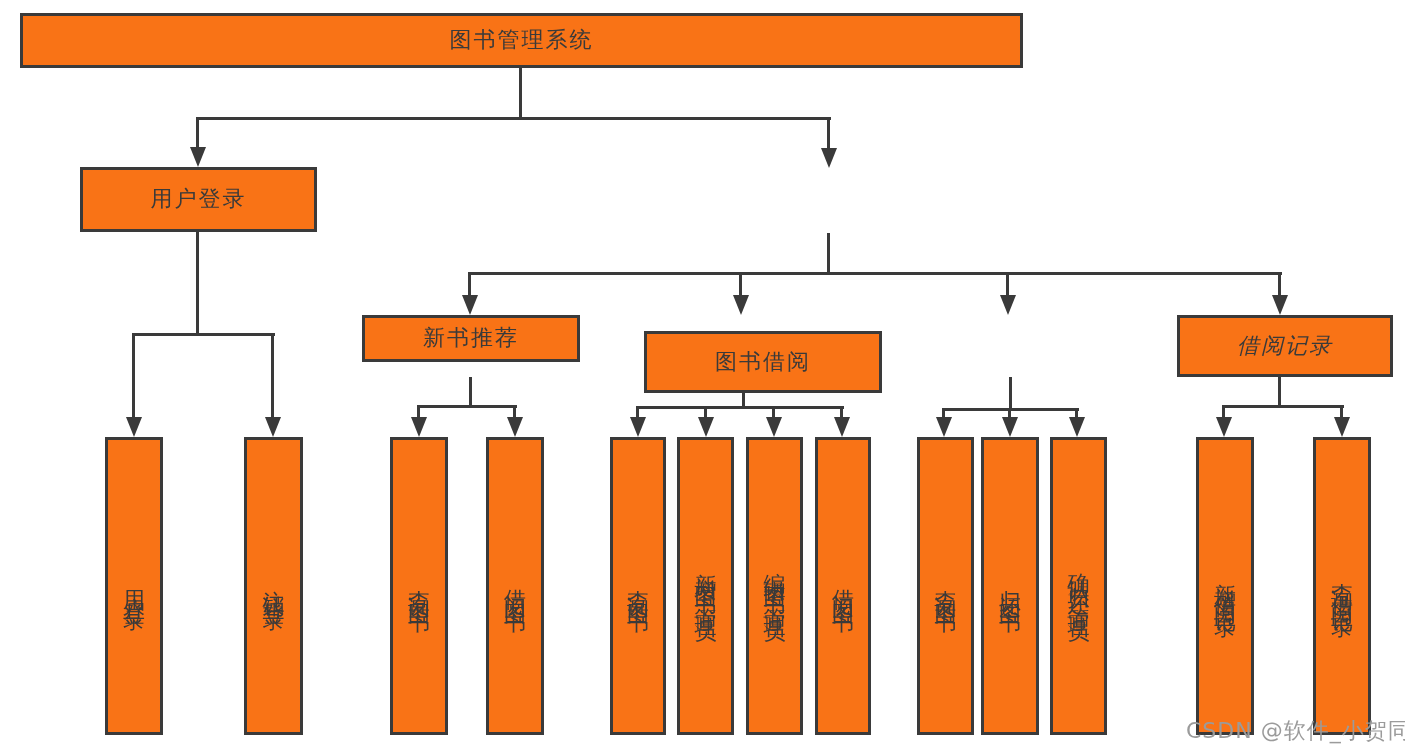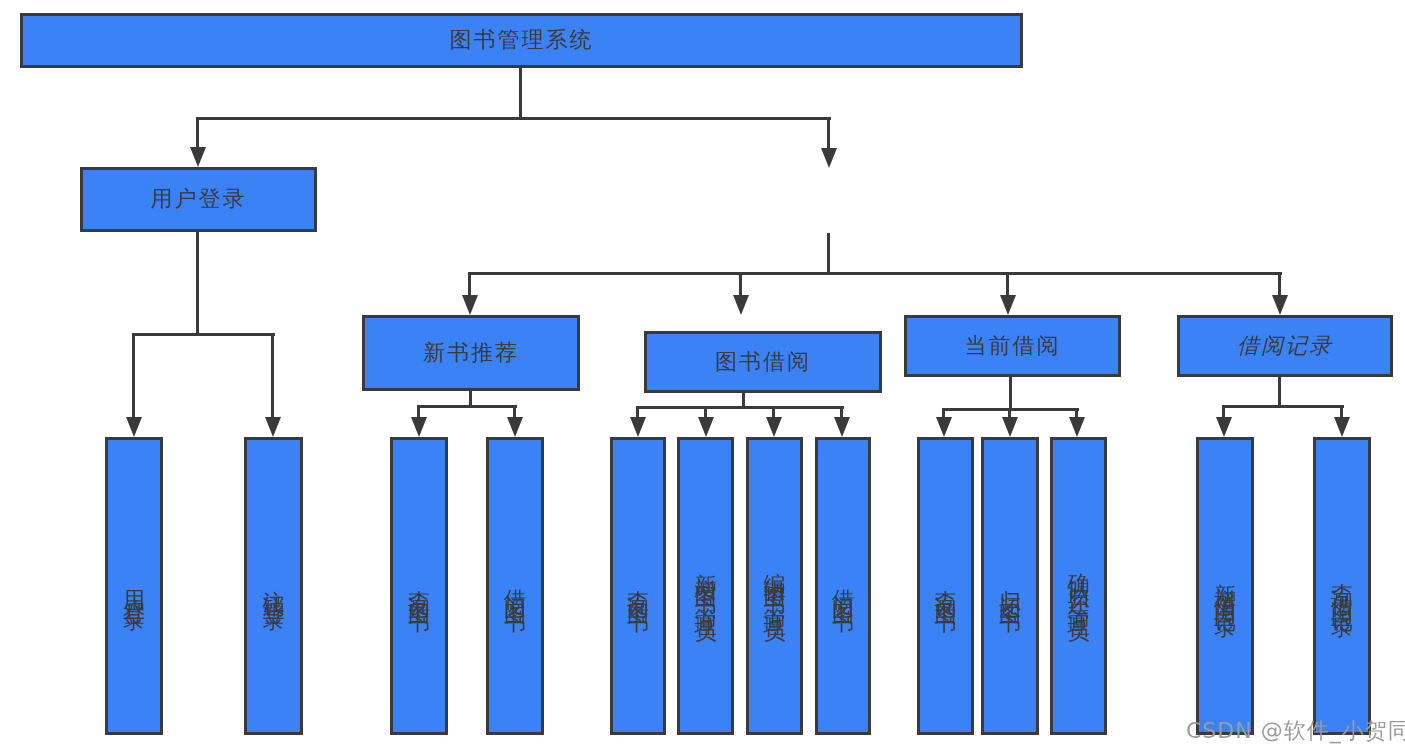--- a/index.html
+++ b/index.html
@@ -4,21 +4,21 @@
 <style>
   html,body{margin:0;padding:0;}
   body{
     width:1405px;height:747px;position:relative;overflow:hidden;
     background:#ffffff;
     font-family:"DejaVu Sans", sans-serif;
   }
   .stage{position:absolute;left:0;top:0;width:1405px;height:747px;}
   .box{
     position:absolute;box-sizing:border-box;
-    background:#3b82f6;border:3px solid #3a3a3a;
+    background:#f97316;border:3px solid #3a3a3a;
     display:flex;align-items:center;justify-content:center;
     font-size:22px;color:#3a3a3a;letter-spacing:2px;
     line-height:1.2;text-align:center;z-index:2;
   }
   .vbox{
     writing-mode:vertical-rl;
     letter-spacing:7px;line-height:1;
   }
   .h{position:absolute;height:3px;background:#3a3a3a;z-index:1;}
   .v{position:absolute;width:3px;background:#3a3a3a;z-index:1;}
@@ -35,25 +35,24 @@
 </head>
 <body>
 
 <div class="stage">
 
   <div class="box" style="left:20px;top:13px;width:1003px;height:55px;">图书管理系统</div>
 
   <div class="box" style="left:80px;top:167px;width:237px;height:65px;">用户登录</div>
 
 
-  <div class="box" style="left:362px;top:315px;width:218px;height:76px;">新书推荐</div>
+  <div class="box" style="left:362px;top:315px;width:218px;height:47px;">新书推荐</div>
 
   <div class="box" style="left:637px;top:331px;width:238px;height:62px;margin-left:7px;">图书借阅</div>
 
-  <div class="box" style="left:904px;top:315px;width:217px;height:62px;">当前借阅</div>
 
   <div class="box" style="left:1177px;top:315px;width:216px;height:62px;font-style:italic;">借阅记录</div>
 
   <div class="box vbox" style="left:105px;top:437px;width:58px;height:298px;">用户登录</div>
 
   <div class="box vbox" style="left:244px;top:437px;width:59px;height:298px;">注销登录</div>
 
   <div class="box vbox" style="left:390px;top:437px;width:58px;height:298px;">查询图书</div>
 
   <div class="box vbox" style="left:486px;top:437px;width:58px;height:298px;">借阅图书</div>

